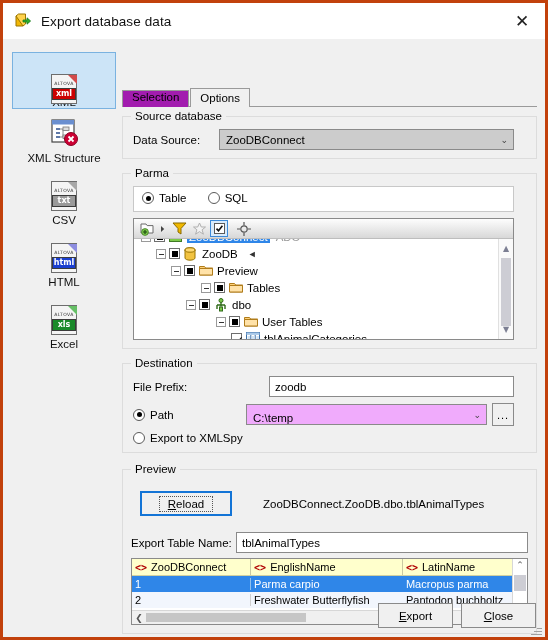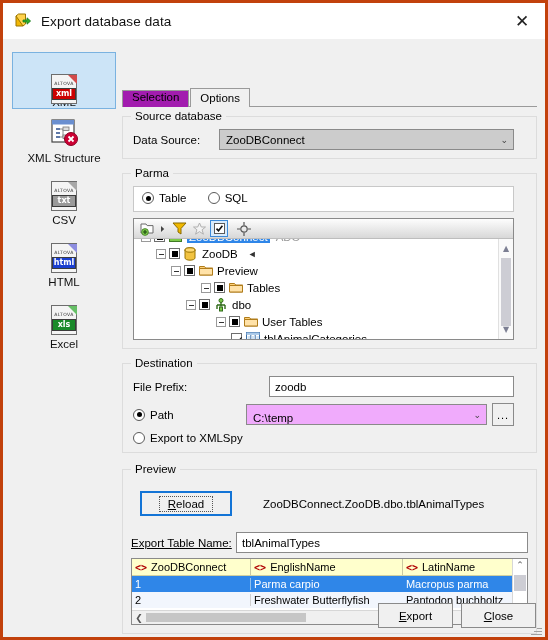--- a/index.html
+++ b/index.html
@@ -424,21 +424,21 @@
 
       <div class="group" style="margin-top:16px;padding:12px 8px 8px 8px;">
         <span class="glabel">Preview</span>
         <div class="row" style="margin-bottom:7px;">
           <span class="btn reload">
             <span class="inner"><span class="u">R</span><span>eload</span></span>
           </span>
           <span style="margin-left:22px;">ZooDBConnect.ZooDB.dbo.tblAnimalTypes</span>
         </div>
         <div class="row" style="margin-bottom:4px;">
-          <span class="lbl" style="width:105px;text-decoration:underline;">Export Table Name:</span>
+          <span class="lbl" style="width:105px;">Export Table Name:</span>
           <span class="txtbox" style="flex:1 1 auto;">tblAnimalTypes</span>
         </div>
 
         <div class="grid">
           <div class="ghead" id="ghead">
               <span class="gh" style="width: 120px;">
                 <span class="braces">&lt;&gt;</span>
                 <span>ZooDBConnect</span>
               </span>
               <span class="gh" style="width: 153px;">

